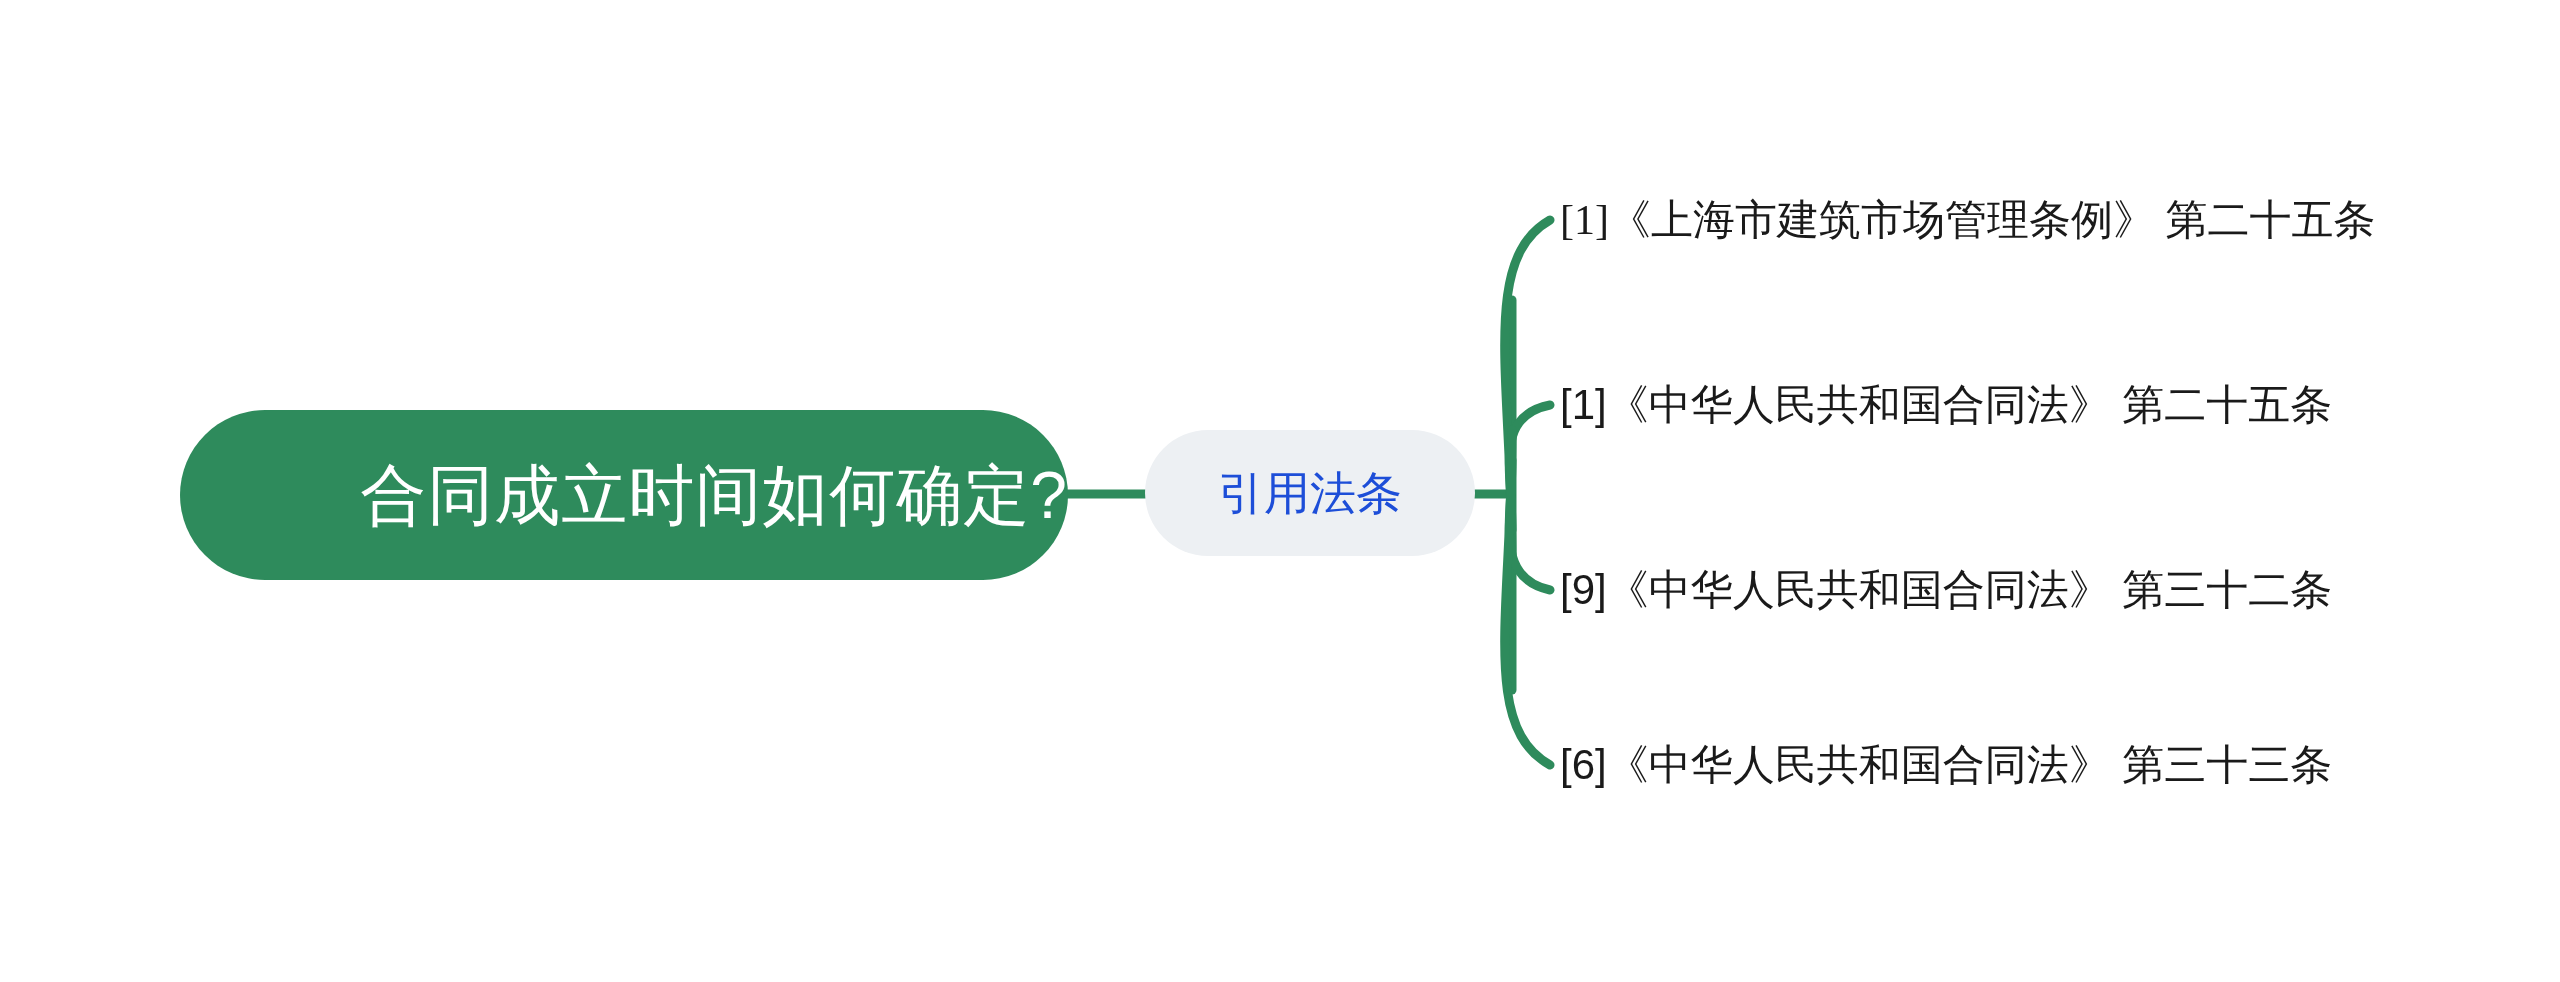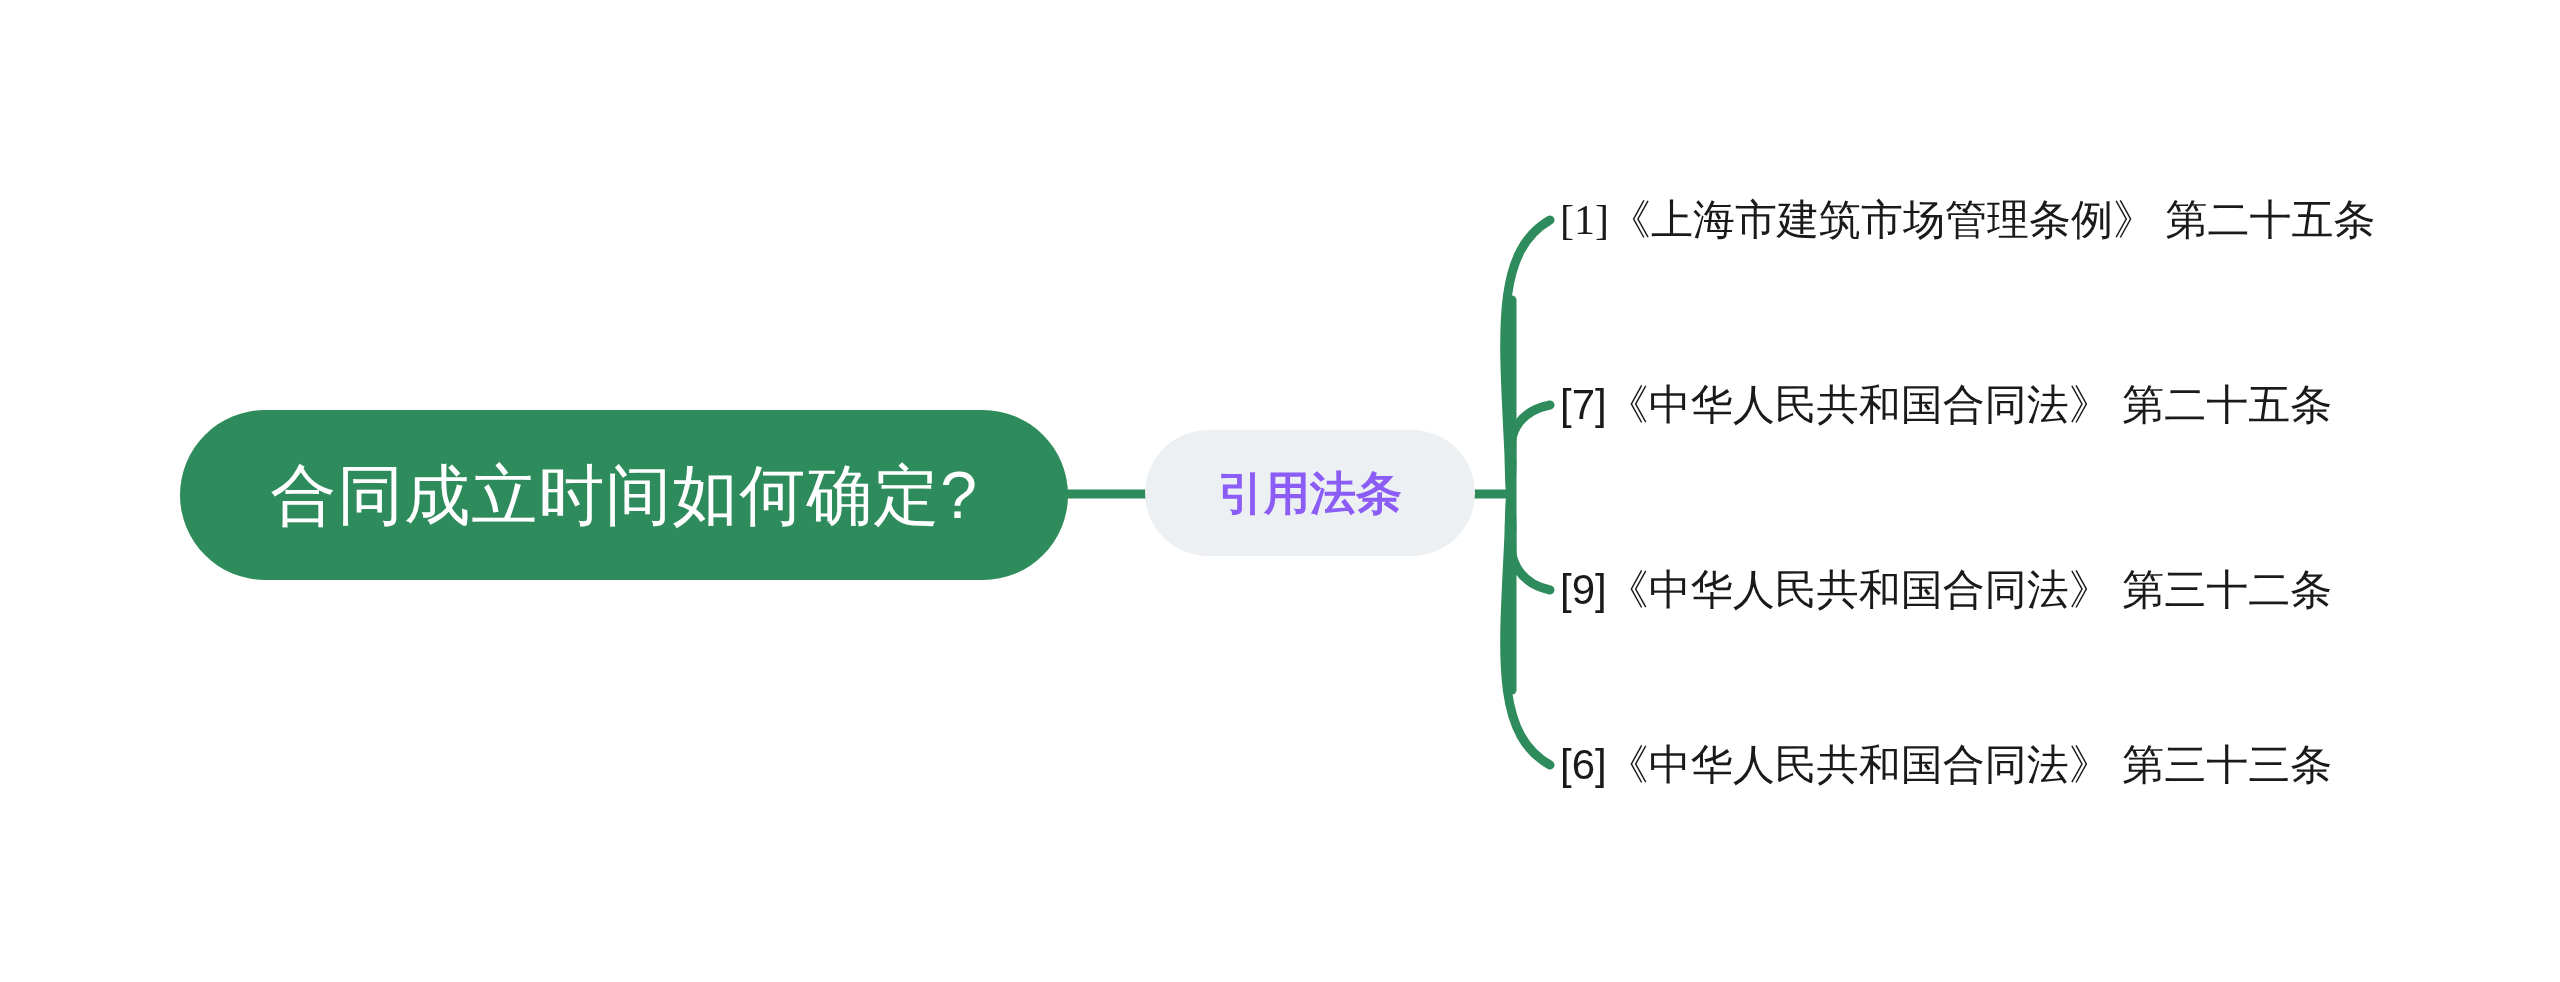--- a/index.html
+++ b/index.html
@@ -33,21 +33,21 @@
   .root-node {
     position: absolute;
     left: 180px;
     top: 410px;
     width: 888px;
     height: 170px;
     background: #2E8B5C;
     border-radius: 85px;
     display: flex;
     align-items: center;
-    justify-content: center;
+    justify-content: flex-end;
     box-sizing: border-box;
   }
   .root-label {
     color: #ffffff;
     font-size: 66px;
     line-height: 1;
     letter-spacing: 1px;
     white-space: nowrap;
     font-weight: 400;
   }
@@ -60,25 +60,25 @@
     width: 330px;
     height: 126px;
     background: #EDF0F3;
     border-radius: 63px;
     display: flex;
     align-items: center;
     justify-content: center;
     box-sizing: border-box;
   }
   .mid-label {
-    color: #8b5cf6;
+    color: #1d4ed8;
     font-size: 46px;
     line-height: 1;
     white-space: nowrap;
-    font-weight: 700;
+    font-weight: 400;
   }
 
   
   .leaf {
     position: absolute;
     left: 1560px;
     height: 56px;
     display: flex;
     align-items: center;
     white-space: nowrap;
@@ -122,21 +122,21 @@
 
   <div class="mid-node">
     <span class="mid-label">引用法条</span>
   </div>
 
   <div class="leaf leaf-1">
     <span class="leaf-text">[1]《上海市建筑市场管理条例》 第二十五条</span>
   </div>
 
   <div class="leaf leaf-2">
-    <span class="leaf-text">[7]《中华人民共和国合同法》 第二十五条</span>
+    <span class="leaf-text">[1]《中华人民共和国合同法》 第二十五条</span>
   </div>
 
   <div class="leaf leaf-3">
     <span class="leaf-text">[9]《中华人民共和国合同法》 第三十二条</span>
   </div>
 
   <div class="leaf leaf-4">
     <span class="leaf-text">[6]《中华人民共和国合同法》 第三十三条</span>
   </div>
 

